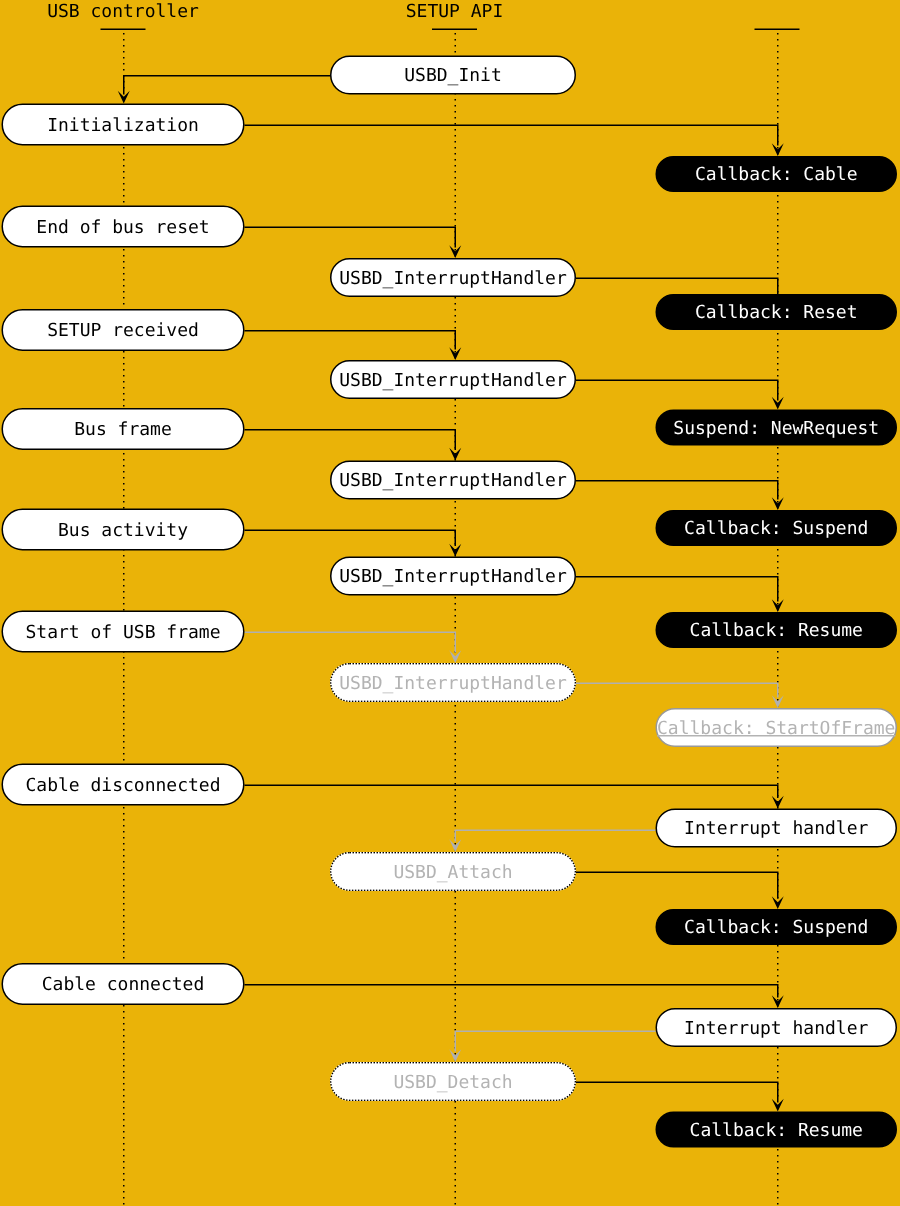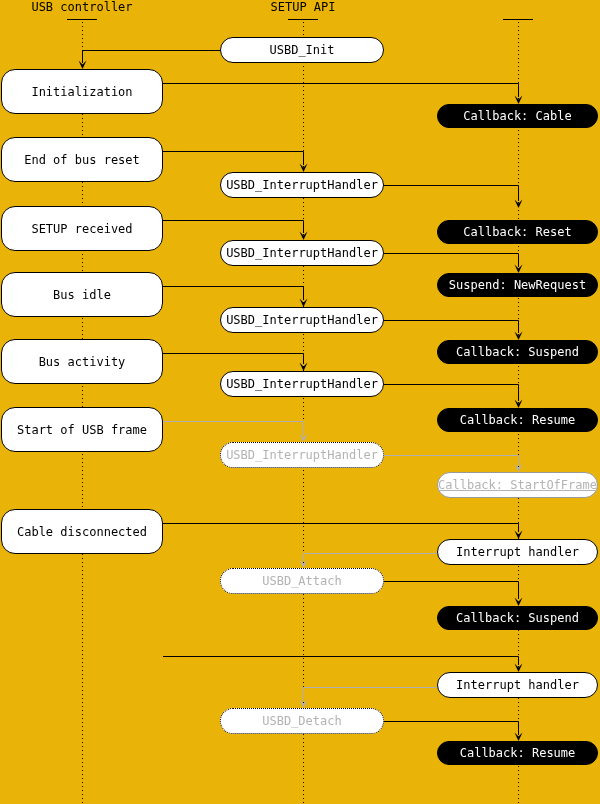--- a/index.html
+++ b/index.html
@@ -13,21 +13,21 @@
   .lane-label {
     position:absolute; top:0; width:160px; text-align:center;
     font-size:12px; color:#000; z-index:2; white-space:nowrap;
   }
   .node {
     position:absolute; box-sizing:border-box; z-index:1;
     display:flex; align-items:center; justify-content:center;
     font-size:12px; line-height:1; white-space:nowrap;
     background:#ffffff; border:1px solid #000; color:#000;
   }
-  .event { left:1px;   width:162px; height:45px; border-radius:14px; }
+  .event { left:1px;   width:162px; height:28px; border-radius:14px; }
   .api   { left:220px; width:164px; height:26px; border-radius:13px; }
   .app   { left:437px; width:161px; height:26px; border-radius:13px; }
   .callback { height:24px; background:#000; color:#fff; border-color:#000; border-radius:12px; }
   .ghost-api { border:1px dotted #000; color:#b3b3b3; }
   .ghost-app { border-color:#999999; color:#b3b3b3;text-decoration:underline; }
   .edge   { fill:none; stroke:#000;    stroke-width:1; }
   .edge-g { fill:none; stroke:#b0b0b0; stroke-width:1; }
   .head   { fill:#000;    stroke:none; }
   .head-g { fill:#b0b0b0; stroke:none; }
   .lifeline { stroke:#000; stroke-width:1; stroke-dasharray:1 3; }
@@ -86,36 +86,37 @@
     <polyline class="edge-g" points="437,687.5 303.5,687.5 303.5,701"></polyline>
     <polygon class="head-g" points="299.5,699.5 303.5,708 307.5,699.5 303.5,703.5"></polygon>
   </svg>
 
   <div class="lane-label" style="left:2px">USB controller</div>
   <div class="lane-label" style="left:223px">SETUP API</div>
 
   <div class="node event" style="top:69px">Initialization</div>
   <div class="node event" style="top:137px">End of bus reset</div>
   <div class="node event" style="top:206px">SETUP received</div>
-  <div class="node event" style="top:272px">Bus idle</div>
+  <div class="node event" style="top:272px">Bus frame</div>
   <div class="node event" style="top:339px">Bus activity</div>
   <div class="node event" style="top:407px">Start of USB frame</div>
   <div class="node event" style="top:509px">Cable disconnected</div>
+  <div class="node event" style="top:642px">Cable connected</div>
 
   <div class="node api" style="top:37px">USBD_Init</div>
   <div class="node api" style="top:172px">USBD_InterruptHandler</div>
   <div class="node api" style="top:240px">USBD_InterruptHandler</div>
   <div class="node api" style="top:307px">USBD_InterruptHandler</div>
   <div class="node api" style="top:371px">USBD_InterruptHandler</div>
   <div class="node api ghost-api" style="top:442px">USBD_InterruptHandler</div>
   <div class="node api ghost-api" style="top:568px">USBD_Attach</div>
   <div class="node api ghost-api" style="top:708px">USBD_Detach</div>
 
   <div class="node app callback" style="top:104px">Callback: Cable</div>
-  <div class="node app callback" style="top:220px">Callback: Reset</div>
+  <div class="node app callback" style="top:196px">Callback: Reset</div>
   <div class="node app callback" style="top:273px">Suspend: NewRequest</div>
   <div class="node app callback" style="top:340px">Callback: Suspend</div>
   <div class="node app callback" style="top:408px">Callback: Resume</div>
   <div class="node app ghost-app" style="top:472px">Callback: StartOfFrame</div>
   <div class="node app" style="top:539px">Interrupt handler</div>
   <div class="node app callback" style="top:606px">Callback: Suspend</div>
   <div class="node app" style="top:672px">Interrupt handler</div>
   <div class="node app callback" style="top:741px">Callback: Resume</div>
 
 </div>

